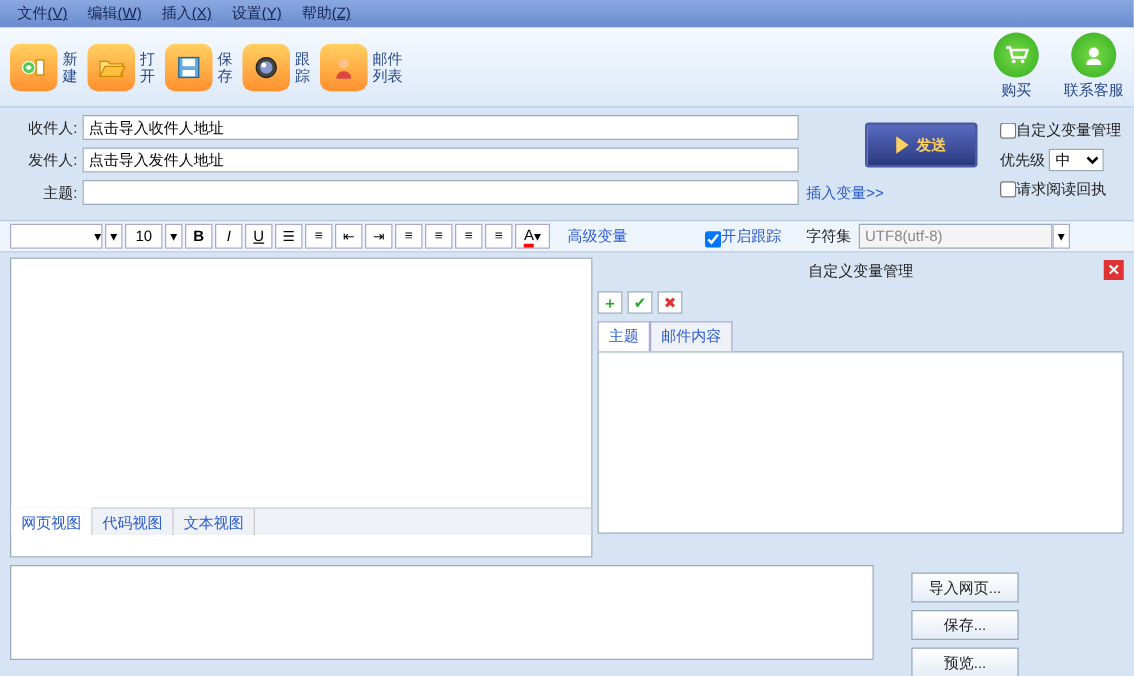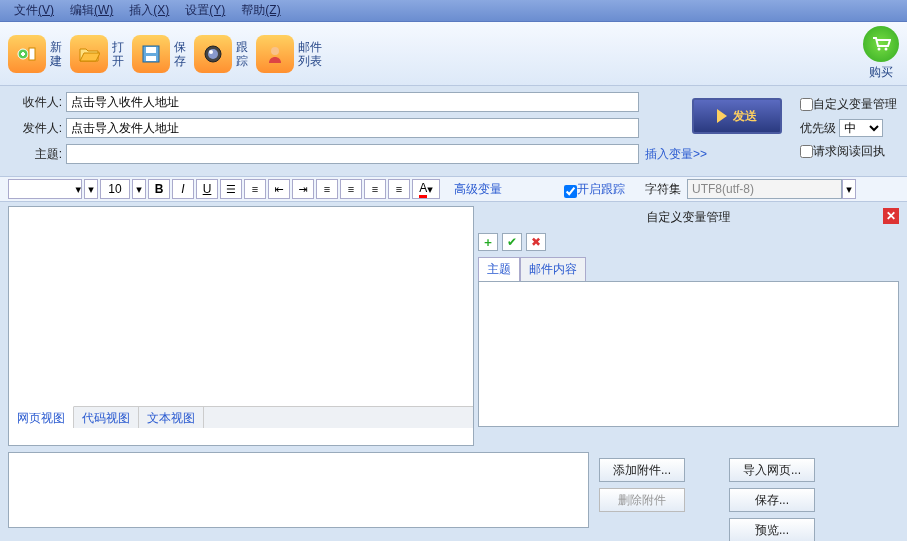--- a/index.html
+++ b/index.html
@@ -127,20 +127,29 @@
   <div class="rbtn">
     <div class="ricon" style="background:radial-gradient(#7d4,#3a2)">
       <svg width="20" height="16">
           <path d="M2 2h3l2 8h10l2-6H6" fill="none" stroke="#fff" stroke-width="2"></path>
           <circle cx="8" cy="13" r="1.5" fill="#fff"></circle>
           <circle cx="15" cy="13" r="1.5" fill="#fff"></circle>
         </svg>
     </div>
     <div class="rlabel">购买</div>
   </div>
+  <div class="rbtn">
+    <div class="ricon" style="background:radial-gradient(#7d4,#3a2)">
+      <svg width="18" height="18">
+          <circle cx="9" cy="7" r="4" fill="#fff"></circle>
+          <path d="M3 17c0-4 3-5 6-5s6 1 6 5z" fill="#fff"></path>
+        </svg>
+    </div>
+    <div class="rlabel">联系客服</div>
+  </div>
 </div>
 
 <div class="form-area">
   <div class="form-row">
     <span class="lbl">收件人:</span>
     <input type="text" style="width: 573px;" value="点击导入收件人地址">
     <div style="width:16px"></div>
     <div class="send-btn" style="position:absolute;left:692px;top:98px">
       <div class="tri"></div>
         <span>发送</span>
@@ -224,23 +233,19 @@
     <div class="var-tabs">
       <div class="tab active">主题</div>
       <div class="tab">邮件内容</div>
     </div>
     <div class="var-body"></div>
   </div>
 </div>
 
 <div class="foot">
   <div class="foot-left"></div>
-  <div class="foot-mid">
-    <div class="fbtn">添加附件...</div>
-    <div class="fbtn dis">删除附件</div>
-  </div>
   <div class="foot-right">
     <div class="fbtn">导入网页...</div>
     <div class="fbtn">保存...</div>
     <div class="fbtn">预览...</div>
     <div class="fbtn">发测试信...</div>
   </div>
 </div>
 
 </body></html>

